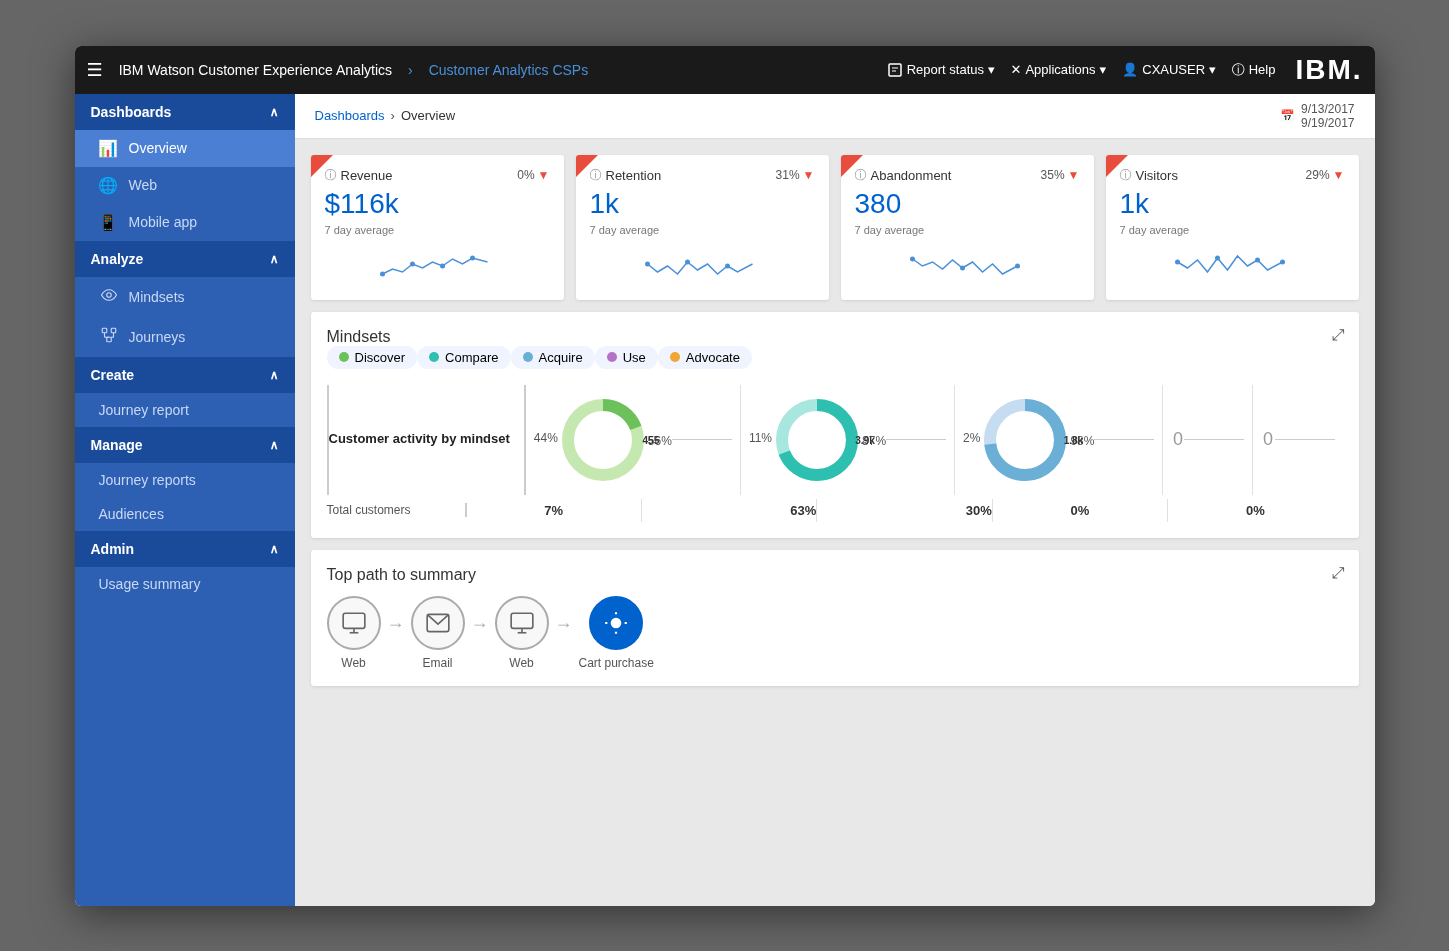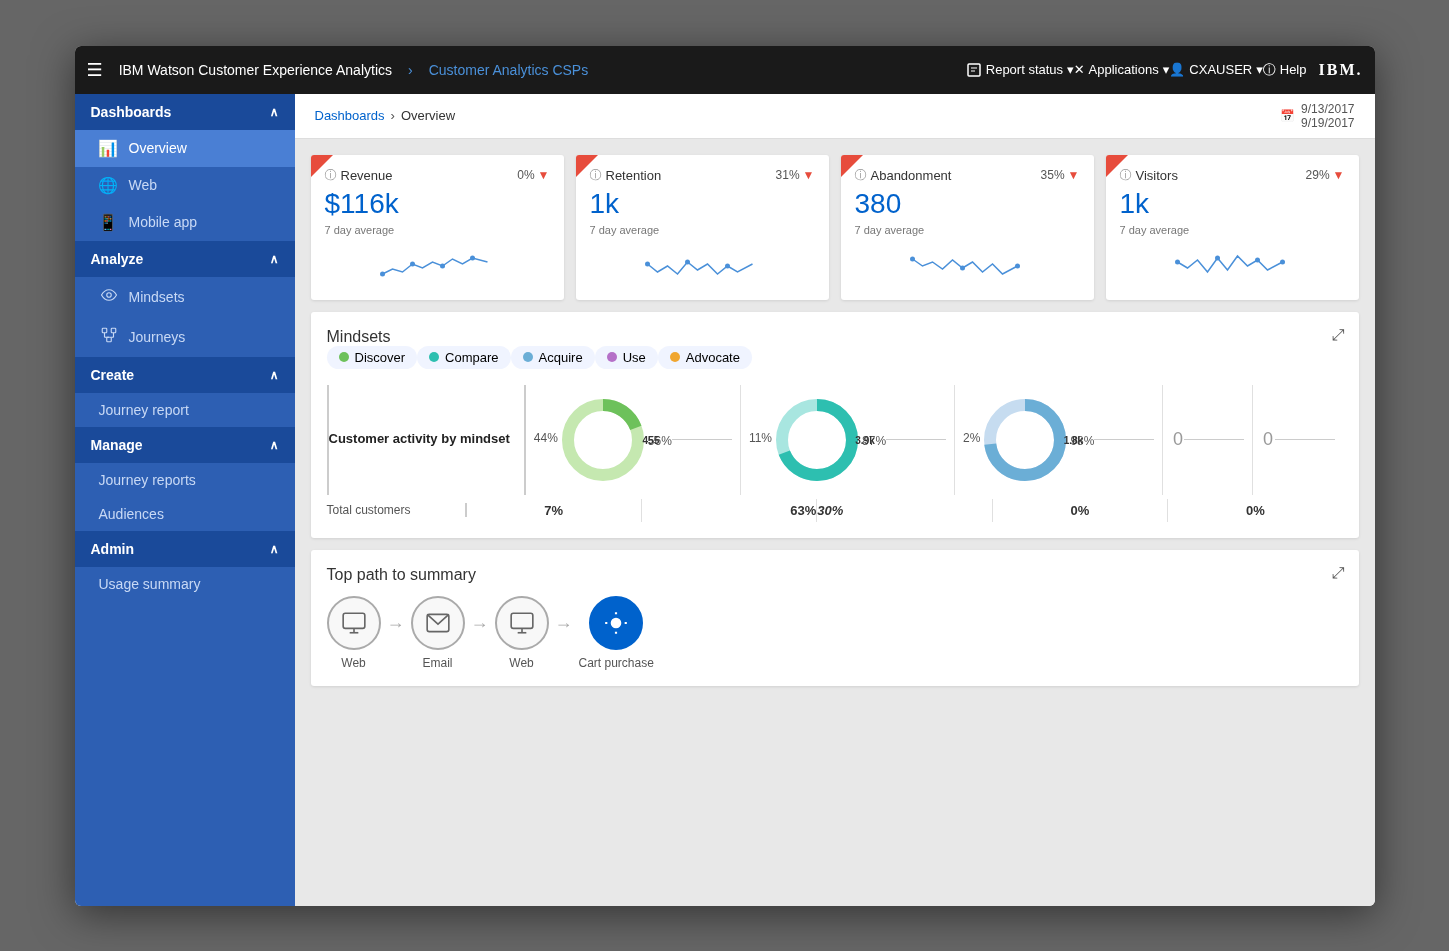--- a/index.html
+++ b/index.html
@@ -5,21 +5,21 @@
     * { box-sizing: border-box; margin: 0; padding: 0; }
     body { background: #666; font-family: 'Helvetica Neue', Arial, sans-serif; width: 1449px; height: 951px; display: flex; align-items: center; justify-content: center; }
     .window { width: 1300px; height: 860px; background: #f4f4f4; border-radius: 6px; overflow: hidden; display: flex; flex-direction: column; box-shadow: 0 8px 40px rgba(0,0,0,0.5); }
 
     
     .top-bar { background: #1a1a1a; height: 48px; display: flex; align-items: center; padding: 0 12px; flex-shrink: 0; gap: 8px; }
     .hamburger-icon { color: #fff; font-size: 18px; cursor: pointer; margin-right: 8px; }
     .app-title { color: #fff; font-size: 14px; font-weight: 400; }
     .breadcrumb-sep { color: #4a90d9; font-size: 14px; margin: 0 8px; }
     .nav-item { color: #4a90d9; font-size: 14px; cursor: pointer; display: flex; align-items: center; gap: 4px; }
-    .top-bar-right { margin-left: auto; display: flex; align-items: center; }
+    .top-bar-right { margin-left: auto; display: flex; align-items: center; gap: 16px; }
     .top-bar-btn { color: #fff; font-size: 13px; cursor: pointer; display: flex; align-items: center; gap: 4px; }
     .top-bar-btn svg { width: 16px; height: 16px; fill: currentColor; }
 
     
     .main-layout { display: flex; flex: 1; overflow: hidden; }
 
     
     .sidebar { width: 220px; background: #2d5fb3; flex-shrink: 0; display: flex; flex-direction: column; overflow-y: auto; }
     .sidebar-section-header { background: #1a4a9a; color: #fff; font-size: 14px; font-weight: 600; padding: 10px 16px; display: flex; align-items: center; justify-content: space-between; cursor: pointer; }
     .sidebar-section-header .chevron { font-size: 12px; }
@@ -68,21 +68,21 @@
 
     
     .path-flow { display: flex; align-items: center; gap: 0; margin-top: 12px; }
     .path-step { display: flex; flex-direction: column; align-items: center; gap: 6px; }
     .path-step-icon { width: 54px; height: 54px; border-radius: 50%; border: 2px solid #aaa; display: flex; align-items: center; justify-content: center; font-size: 22px; background: #f8f8f8; }
     .path-step-icon.active { border-color: #0062cc; background: #0062cc; color: #fff; }
     .path-step-label { font-size: 12px; color: #555; text-align: center; }
     .path-arrow { font-size: 18px; color: #aaa; padding: 0 6px; margin-bottom: 20px; }
 
     
-    .ibm-logo { color: #fff; font-size: 16px; font-weight: 700; letter-spacing: 2px; margin-left: 12px; font-family: Liberation Serif, serif; }
+    .ibm-logo { color: #fff; font-size: 28px; font-weight: 700; letter-spacing: 2px; margin-left: 4px; }
   </style>
 </head>
 <body>
 
 <div class="window">
 
   <div class="top-bar">
     <span class="hamburger-icon">☰</span>
     <span class="app-title">IBM Watson Customer Experience Analytics</span>
     <span class="breadcrumb-sep">›</span>
@@ -386,21 +386,21 @@
             </div>
           </div>
         </div>
 
         
         <div style="display:flex; margin-top:4px; align-items:center;">
           <div style="min-width:140px; padding-right:14px; font-size:12px; color:#555; border-right:2px solid #ccc;">Total customers</div>
           <div style="display:flex;flex:1;">
             <div style="flex:1;text-align:center;font-size:13px;font-weight:600;color:#333;border-right:1px solid #e0e0e0;padding:4px 0;">7%</div>
             <div style="flex:1;text-align:right;font-size:13px;font-weight:600;color:#333;border-right:1px solid #e0e0e0;padding:4px 0;">63%</div>
-            <div style="flex:1;text-align:left;font-size:13px;font-weight:600;color:#333;border-right:1px solid #e0e0e0;padding:4px 0;font-style:italic;">30%</div>
+            <div style="flex:1;text-align:right;font-size:13px;font-weight:600;color:#333;border-right:1px solid #e0e0e0;padding:4px 0;">30%</div>
             <div style="flex:1;text-align:center;font-size:13px;font-weight:600;color:#333;border-right:1px solid #e0e0e0;padding:4px 0;">0%</div>
             <div style="flex:1;text-align:center;font-size:13px;font-weight:600;color:#333;padding:4px 0;">0%</div>
           </div>
         </div>
       </div>
 
       <div class="section-card">
         <span class="section-title">Top path to summary</span>
         <span class="expand-icon">⤢</span>
 

